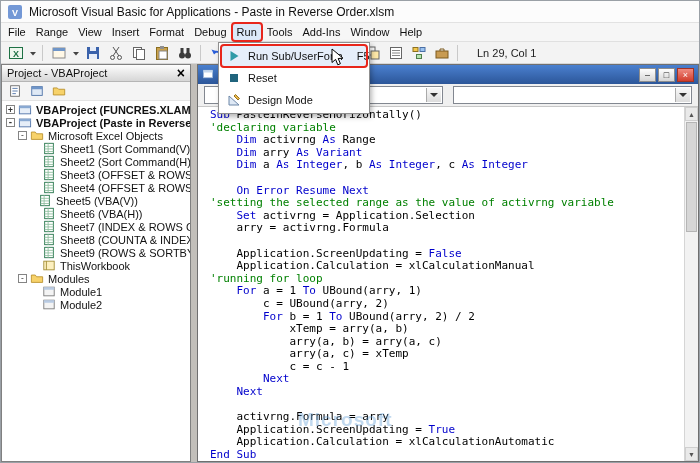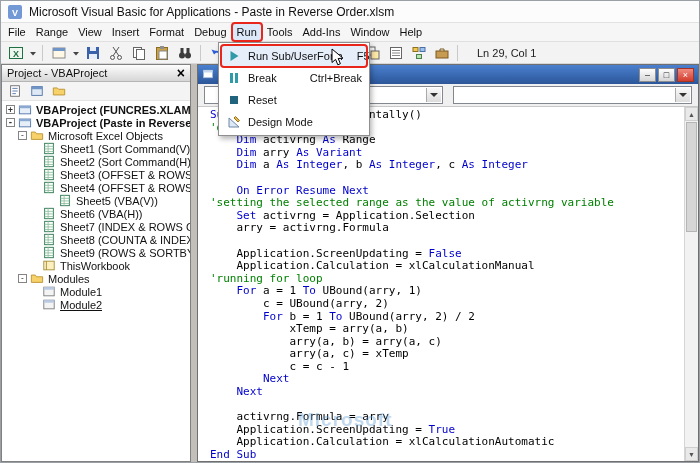--- a/index.html
+++ b/index.html
@@ -338,21 +338,21 @@
               <svg width="14" height="13" viewBox="0 0 16 15">
                 <rect x="3" y="1.5" width="10" height="12" fill="#fff" stroke="#1e7145"></rect>
                 <line x1="3" y1="5" x2="13" y2="5" stroke="#8fbf9f"></line>
                 <line x1="3" y1="8" x2="13" y2="8" stroke="#8fbf9f"></line>
                 <line x1="3" y1="11" x2="13" y2="11" stroke="#8fbf9f"></line>
                 <line x1="7" y1="1.5" x2="7" y2="13.5" stroke="#8fbf9f"></line>
               </svg>
             </span>
             <span class="tree-label">Sheet4 (OFFSET &amp; ROWS Functio...</span>
           </div>
-          <div class="tree-row" style="padding-left: 44px;">
+          <div class="tree-row" style="padding-left: 24px;">
             <span class="tree-spacer"></span>
             <span class="tree-icon">
               <svg width="14" height="13" viewBox="0 0 16 15">
                 <rect x="3" y="1.5" width="10" height="12" fill="#fff" stroke="#1e7145"></rect>
                 <line x1="3" y1="5" x2="13" y2="5" stroke="#8fbf9f"></line>
                 <line x1="3" y1="8" x2="13" y2="8" stroke="#8fbf9f"></line>
                 <line x1="3" y1="11" x2="13" y2="11" stroke="#8fbf9f"></line>
                 <line x1="7" y1="1.5" x2="7" y2="13.5" stroke="#8fbf9f"></line>
               </svg>
             </span>
@@ -432,21 +432,21 @@
           <div class="tree-row" style="padding-left: 28px;">
             <span class="tree-spacer"></span>
             <span class="tree-icon">
               <svg width="14" height="13" viewBox="0 0 16 15">
                 <rect x="2" y="2.5" width="12" height="10" fill="#f4f4f4" stroke="#777"></rect>
                 <rect x="2" y="2.5" width="12" height="3" fill="#b9cbe3"></rect>
               </svg>
             </span>
             <span class="tree-label">Module1</span>
           </div>
-          <div class="tree-row" style="padding-left: 28px; text-decoration: underline;">
+          <div class="tree-row" style="padding-left: 28px;">
             <span class="tree-spacer"></span>
             <span class="tree-icon">
               <svg width="14" height="13" viewBox="0 0 16 15">
                 <rect x="2" y="2.5" width="12" height="10" fill="#f4f4f4" stroke="#777"></rect>
                 <rect x="2" y="2.5" width="12" height="3" fill="#b9cbe3"></rect>
               </svg>
             </span>
             <span class="tree-label">Module2</span>
           </div>
         </div>
@@ -498,39 +498,29 @@
         </span>
         <span class="rm-label">Run Sub/UserForm</span>
         <span class="rm-short">F5</span>
         <span class="mouse-cursor"><svg width="13" height="19" viewBox="0 0 13 19">
             <path d="M1 1 L1 14.5 L4.6 11.4 L6.8 16.8 L9.4 15.7 L7.2 10.5 L12 10.2 Z" fill="#fff" stroke="#000" stroke-width="1"></path>
           </svg></span>
       </div>
       <div class="rm-item">
         <span class="rm-icon">
           <svg width="16" height="16">
-            <rect x="4" y="3" width="3" height="10" fill="#2f9aa8"></rect>
-            <rect x="9" y="3" width="3" height="10" fill="#2f9aa8"></rect>
-          </svg>
-        </span>
-        <span class="rm-label">Break</span>
-        <span class="rm-short">Ctrl+Break</span>
+            <rect x="4" y="4" width="8" height="8" fill="#20647d"></rect>
+          </svg>
+        </span>
+        <span class="rm-label">Reset</span>
+        <span class="rm-short"></span>
       </div>
       <div class="rm-item">
         <span class="rm-icon">
           <svg width="16" height="16">
-            <rect x="4" y="4" width="8" height="8" fill="#20647d"></rect>
-          </svg>
-        </span>
-        <span class="rm-label">Reset</span>
-        <span class="rm-short"></span>
-      </div>
-      <div class="rm-item">
-        <span class="rm-icon">
-          <svg width="16" height="16">
             <path d="M3 13 L13 13 L3 4 Z" fill="#dfe9f5" stroke="#6d87a8"></path>
             <path d="M9.5 2.5 L13.5 6.5 L12 8 L8 4 Z" fill="#e8b84d" stroke="#9a7420"></path>
           </svg>
         </span>
         <span class="rm-label">Design Mode</span>
         <span class="rm-short"></span>
       </div>
     </div>
 
 </div>

